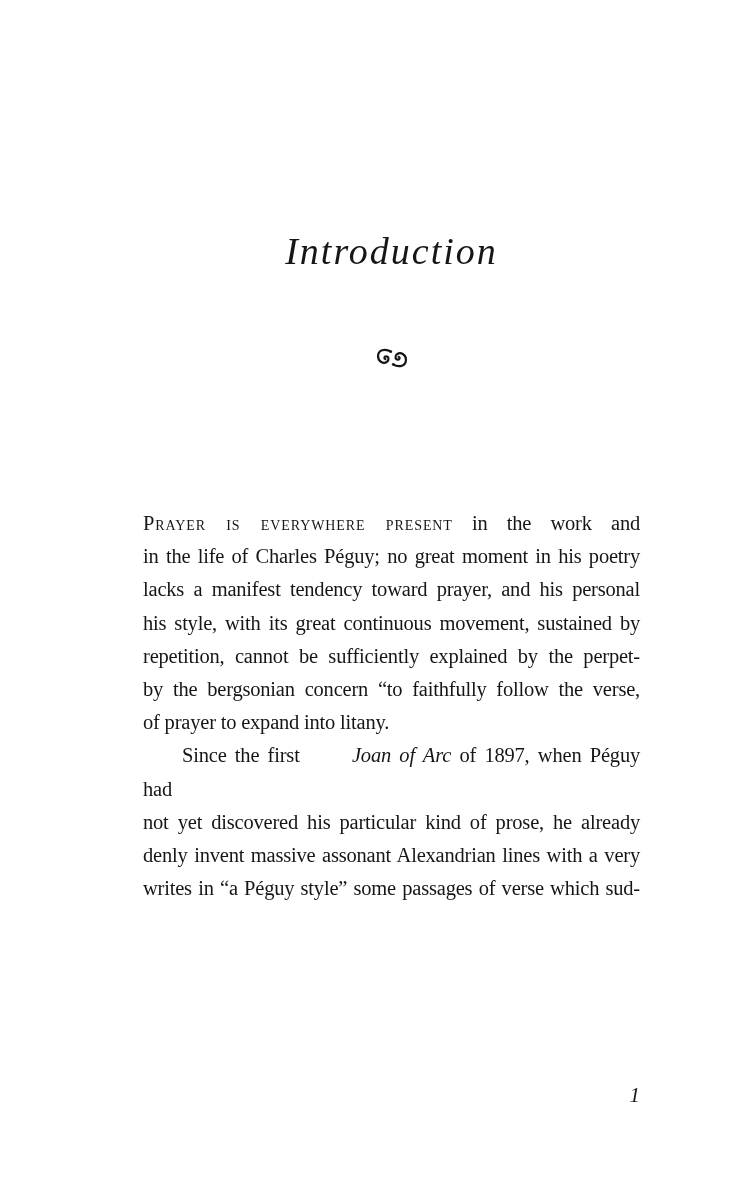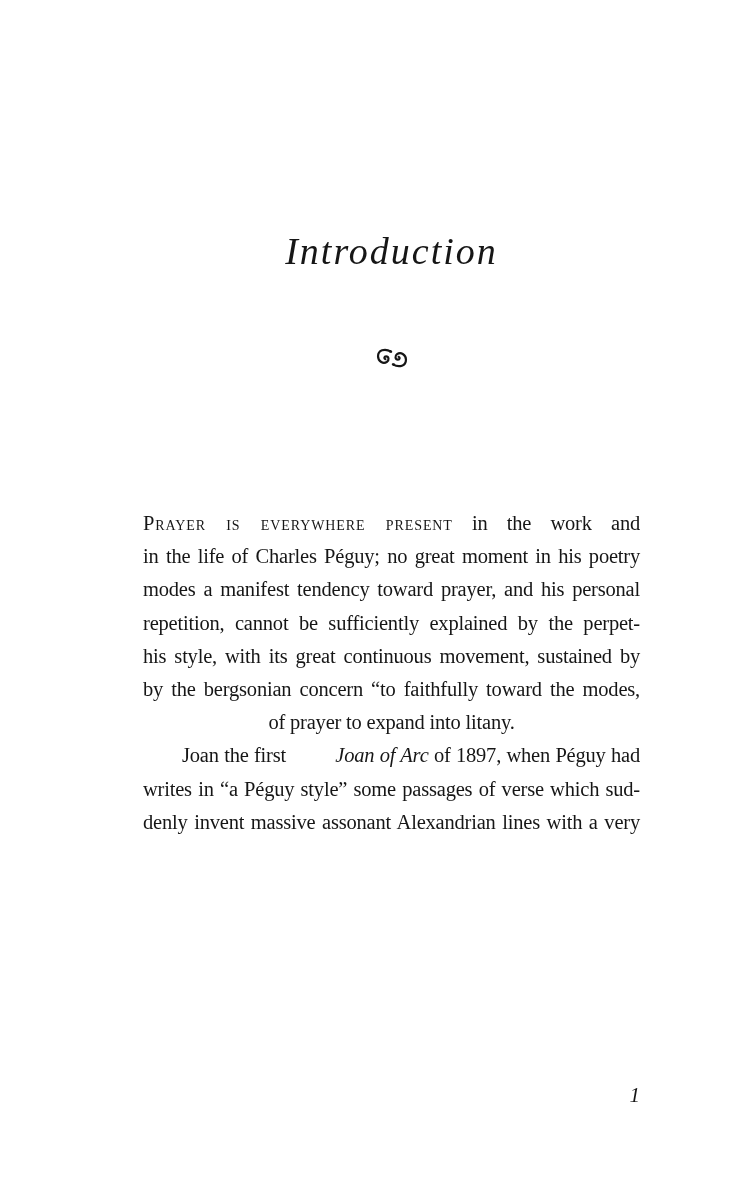--- a/index.html
+++ b/index.html
@@ -42,21 +42,21 @@
   #body-text {
     position: absolute;
     left: 143px;
     top: 507px;
     width: 497px;
     font-size: 20.5px;
     letter-spacing: -0.2px;
   }
   #body-text .line {
     line-height: 33.2px;
-    text-align: center;
+    text-align: left;
     white-space: normal;
   }
   #body-text .line.j {
     text-align: justify;
     text-align-last: justify;
     font-family: Liberation Serif, serif;
   }
   #body-text .line.indent {
     text-indent: 39px;
   }
@@ -94,25 +94,26 @@
         </g>
         <circle cx="18" cy="5.2" r="1.6" fill="#161616"></circle>
         <circle cx="22" cy="20.8" r="1.6" fill="#161616"></circle>
       </svg>
     </span>
   </div>
 
   <div id="body-text">
       <div class="line j"><span class="sc">Prayer is everywhere present</span><span> in the work and</span></div>
       <div class="line j"><span>in the life of Charles Péguy; no great moment in his poetry</span></div>
-      <div class="line j"><span>modes a manifest tendency toward prayer, and his personal</span></div>
+      <div class="line j"><span>lacks a manifest tendency toward prayer, and his personal</span></div>
+      <div class="line j"><span>his style, with its great continuous movement, sustained by</span></div>
       <div class="line j"><span>repetition, cannot be sufficiently explained by the perpet-</span></div>
-      <div class="line j"><span>his style, with its great continuous movement, sustained by</span></div>
-      <div class="line j"><span>by the bergsonian concern “to faithfully toward the modes,</span></div>
+      <div class="line j"><span>by the bergsonian concern “to faithfully follow the verse,</span></div>
       <div class="line"><span>of prayer to expand into litany.</span></div>
-      <div class="line j indent"><span>Joan the first </span><span class="it">Joan of Arc</span><span> of 1897, when Péguy had</span></div>
+      <div class="line j indent"><span>Since the first </span><span class="it">Joan of Arc</span><span> of 1897, when Péguy had</span></div>
+      <div class="line j"><span>not yet discovered his particular kind of prose, he already</span></div>
+      <div class="line j"><span>denly invent massive assonant Alexandrian lines with a very</span></div>
       <div class="line j"><span>writes in “a Péguy style” some passages of verse which sud-</span></div>
-      <div class="line j"><span>denly invent massive assonant Alexandrian lines with a very</span></div>
     </div>
 
   <div id="page-number">1</div>
 
 </div>
 
 </body></html>

